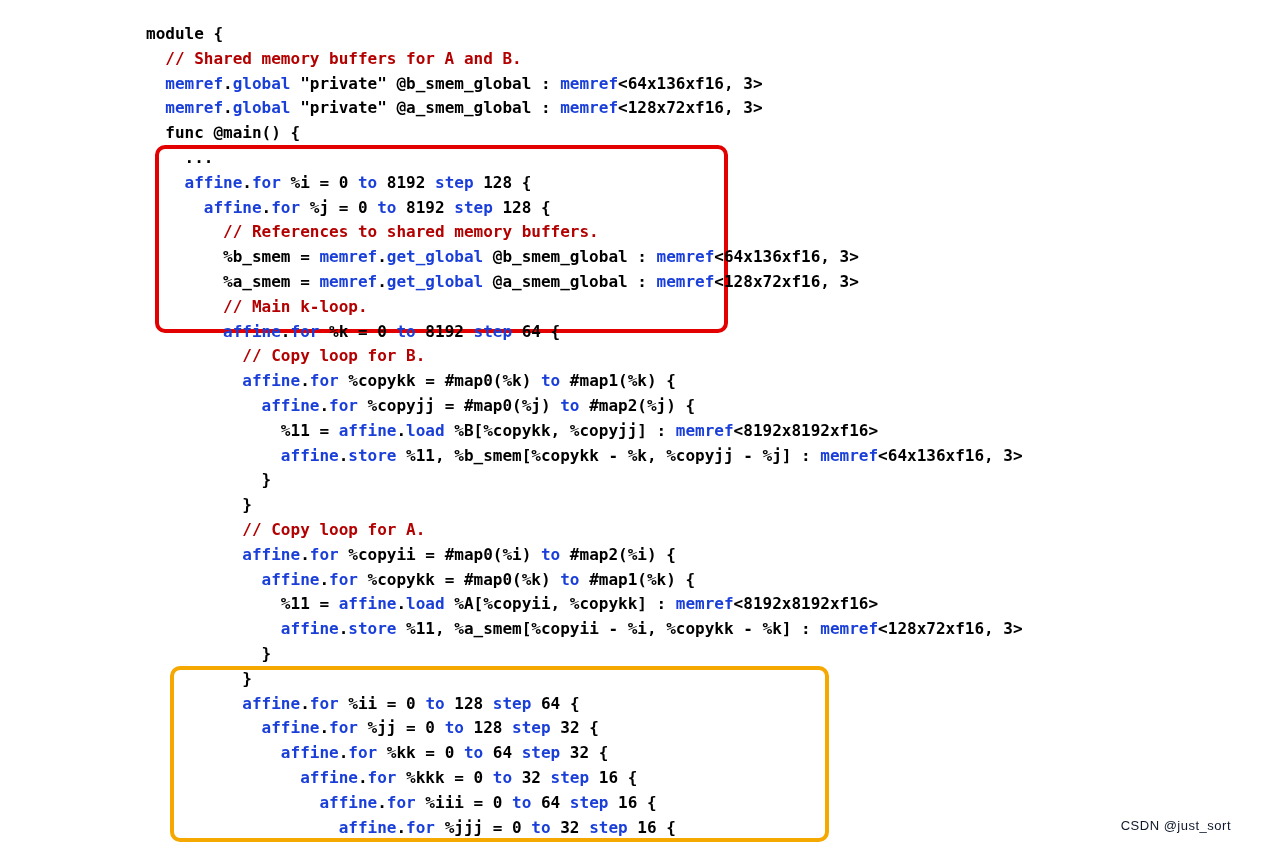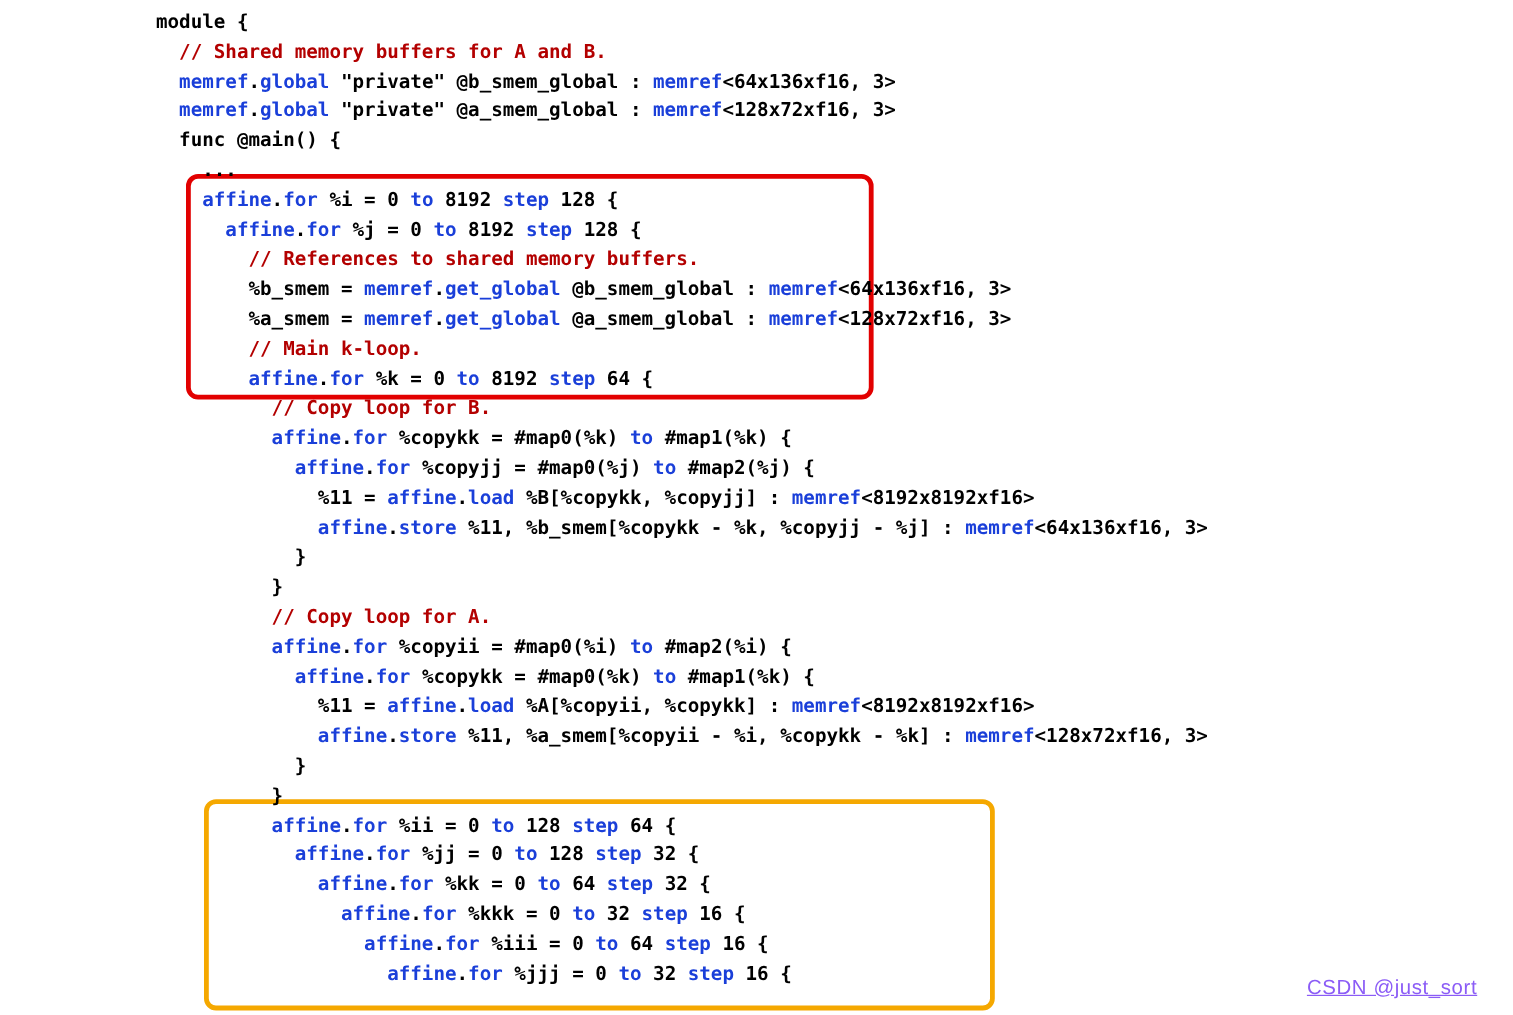--- a/index.html
+++ b/index.html
@@ -10,21 +10,21 @@
     font-size: 16px;
     line-height: 1.55;
     font-weight: bold;
     color: #000000;
     position: relative;
     width: 1261px;
     height: 846px;
     overflow: hidden;
   }
   pre {
-    margin: 0;
+    margin: 16px;
     padding: 6px 0 0 130px;
     white-space: pre;
     position: relative;
     z-index: 2;
   }
   .kw { color: #1a3fd9; } 
   .cm { color: #b30000; } 
 
   .box-red {
     position: absolute;
@@ -45,27 +45,26 @@
     height: 168px;
     border: 4px solid #f5a800;
     border-radius: 10px;
     z-index: 1;
     pointer-events: none;
   }
   .watermark {
     position: absolute;
     right: 30px;
     bottom: 10px;
-    color: #8b5cf6;
+    color: #0f172a;
     font-family: Arial, sans-serif;
     font-weight: normal;
-    font-size: 17px;
+    font-size: 13px;
     letter-spacing: 0.5px;
     z-index: 3;
-    text-decoration: underline;
   }
 </style>
 </head>
 <body>
 
 <div class="box-red"></div>
 <div class="box-orange"></div>
 
 <pre><span>module {</span>
 <span><span>  </span><span class="cm">// Shared memory buffers for A and B.</span></span>

